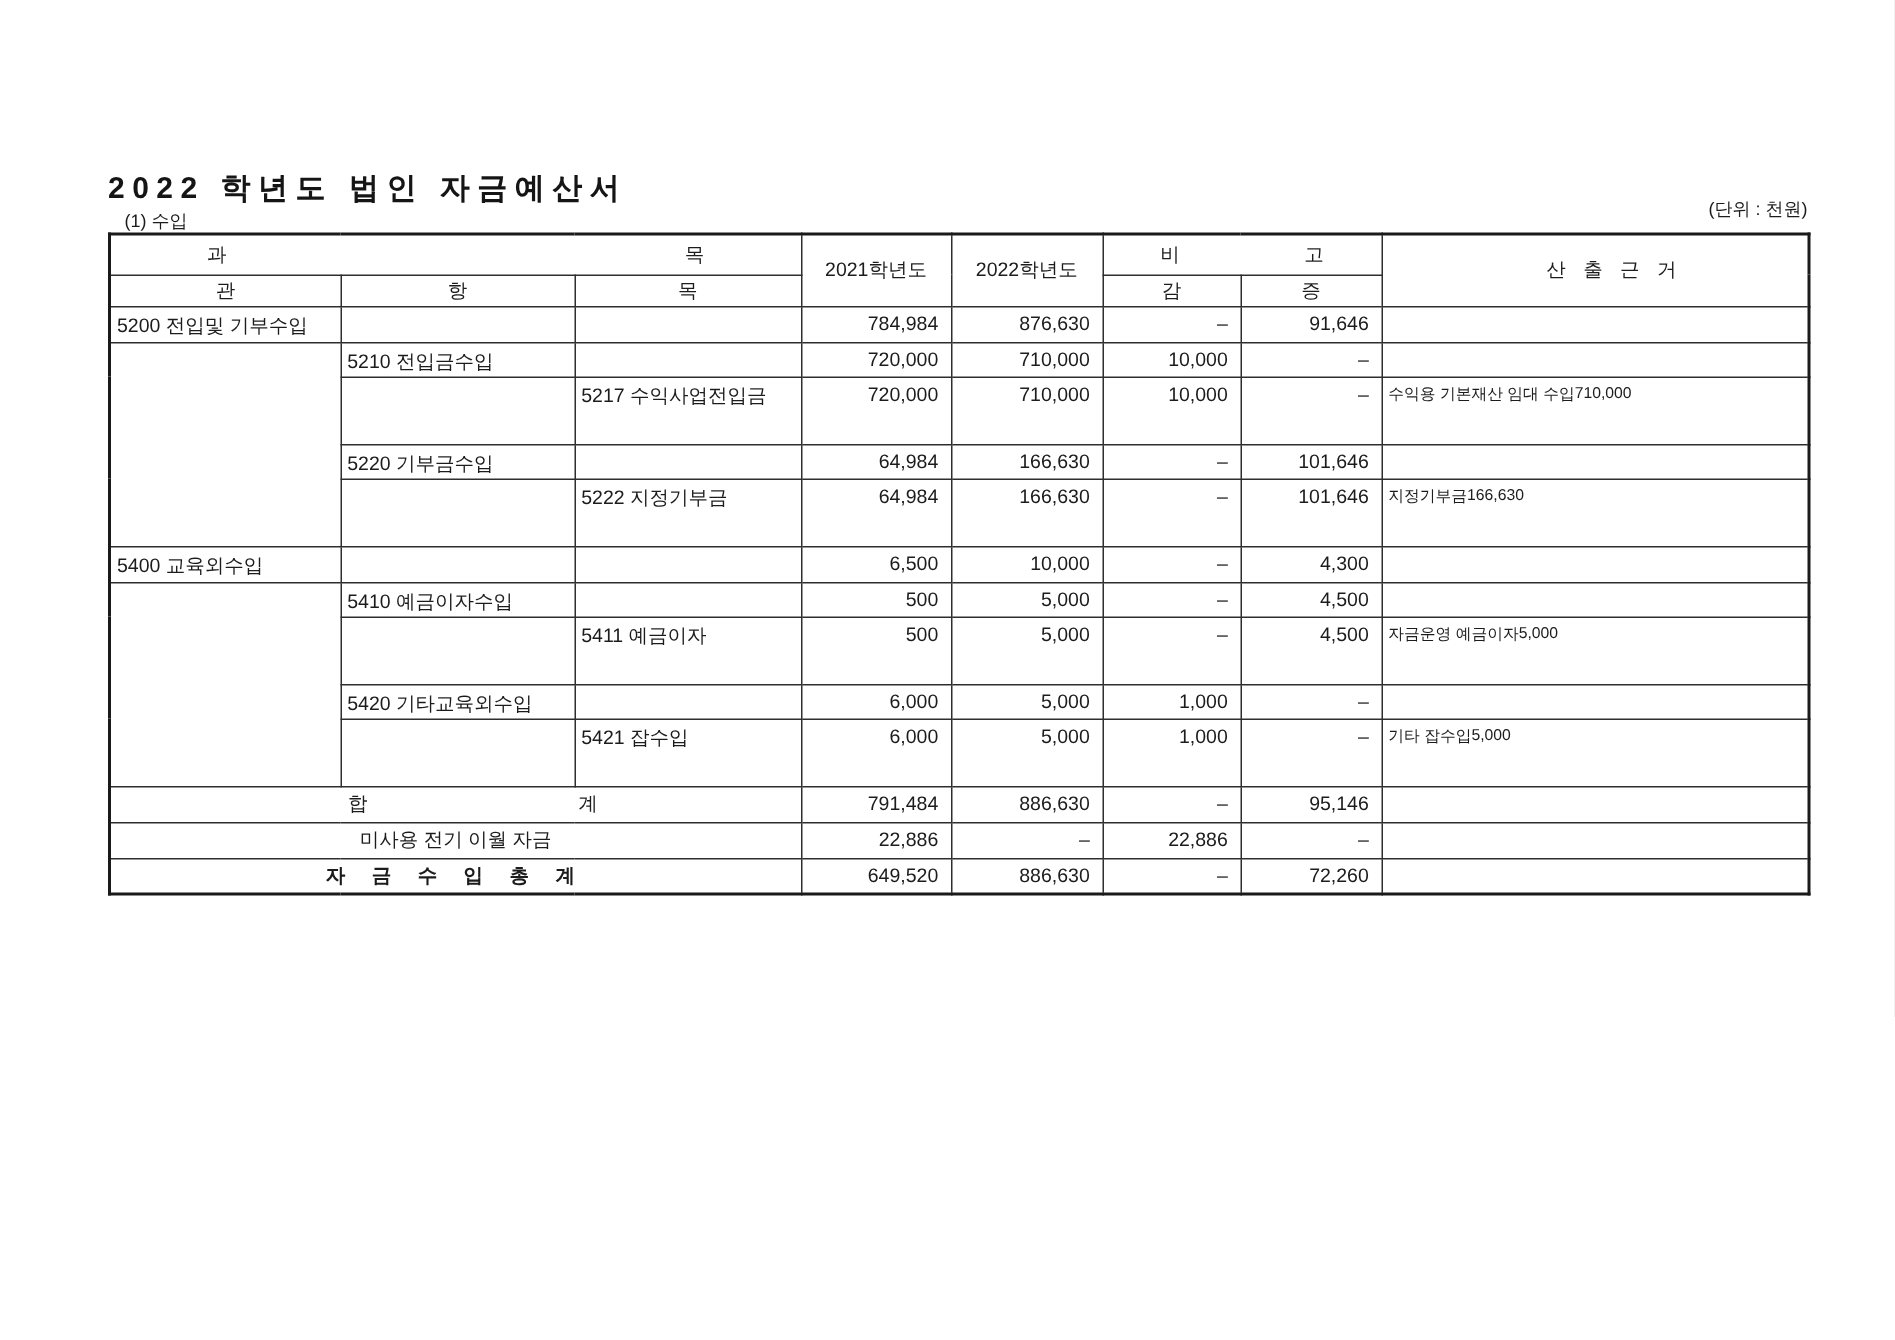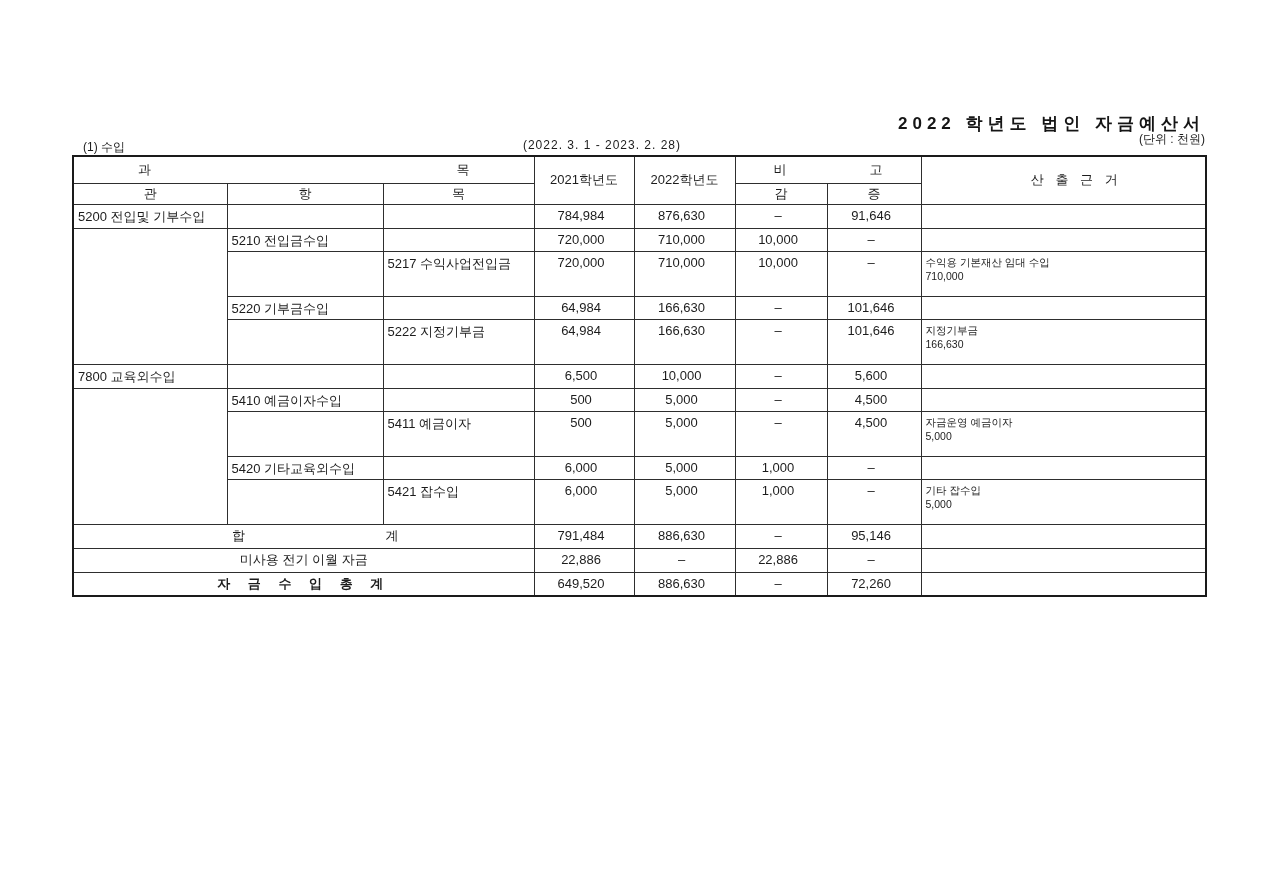--- a/index.html
+++ b/index.html
@@ -7,22 +7,22 @@
   body { font-family: "Liberation Sans", "DejaVu Sans", sans-serif; }
   #page {
     position: relative;
     width: 1263px; height: 893px;
     background: #ffffff;
     color: #1c1c1c;
     overflow: hidden;
   }
   .doc-title {
     position: absolute; left: 72px; top: 112px; width: 1133px;
-    text-align: right;
-    font-size: 17px; font-weight: bold;
+    text-align: left;
+    font-size: 20px; font-weight: bold;
     letter-spacing: 5px;
     color: #151515;
   }
   .doc-period {
     position: absolute; left: 72px; top: 138px; width: 1060px;
     text-align: center;
     font-size: 12px;
     letter-spacing: 1px;
   }
   .section-label {
@@ -55,39 +55,37 @@
   .spread { display: flex; justify-content: space-between; align-items: center; }
   .spread-gwamok { padding: 0 64px; }
   .spread-bigo   { padding: 0 38px; }
   .spread-hap    { padding: 0 135px 0 158px; }
   th .basis-head { letter-spacing: 4px; margin-left: 26px; }
   
   tr.row { height: 23px; }
   tr.row-l { height: 24px; padding-left: 28px; }
   tr.tall { height: 45px; }
   td.c-label { vertical-align: top; padding: 3px 2px 0 4px; text-align: left; }
-  td.c-num   { vertical-align: top; padding: 3px 8px 0 2px; text-align: center; }
+  td.c-num   { vertical-align: top; padding: 3px 8px 0 2px; text-align: right; }
   td.c-basis { vertical-align: top; font-size: 10.5px; }
   td.c-basis .basis-wrap {
     display: flex; justify-content: flex-start;
     padding: 4px 5px 0 4px;
-    flex-direction: column;
   }
   
   tr.frow { height: 24px; }
   td.f-label { text-align: center; vertical-align: middle; font-size: 13px; }
   td.f-label.spaced { letter-spacing: 7px; font-weight: bold; }
 </style>
 </head>
 <body>
 
 <div id="page">
 
   <div class="doc-title">2022 학년도 법인 자금예산서</div>
-  <div class="doc-period">(2022. 3. 1 - 2023. 2. 28)</div>
   <div class="section-label">(1) 수입</div>
   <div class="unit-label">(단위 : 천원)</div>
 
   <table class="budget">
     <colgroup>
       <col style="width:154px">
         <col style="width:156px">
         <col style="width:151px">
       <col style="width:100px">
         <col style="width:101px">
@@ -181,27 +179,27 @@
       <td class="c-num">101,646</td>
       <td class="c-basis">
         <div class="basis-wrap">
           <span>지정기부금</span>
           <span>166,630</span>
         </div>
       </td>
     </tr>
 
     <tr class="row-l">
-      <td class="c-label">7800 교육외수입</td>
+      <td class="c-label">5400 교육외수입</td>
       <td class="c-label"></td>
       <td class="c-label"></td>
       <td class="c-num">6,500</td>
       <td class="c-num">10,000</td>
       <td class="c-num">–</td>
-      <td class="c-num">5,600</td>
+      <td class="c-num">4,300</td>
       <td class="c-basis"></td>
     </tr>
 
     <tr class="row">
       <td class="c-label" rowspan="4"></td>
       <td class="c-label">5410 예금이자수입</td>
       <td class="c-label"></td>
       <td class="c-num">500</td>
       <td class="c-num">5,000</td>
       <td class="c-num">–</td>

